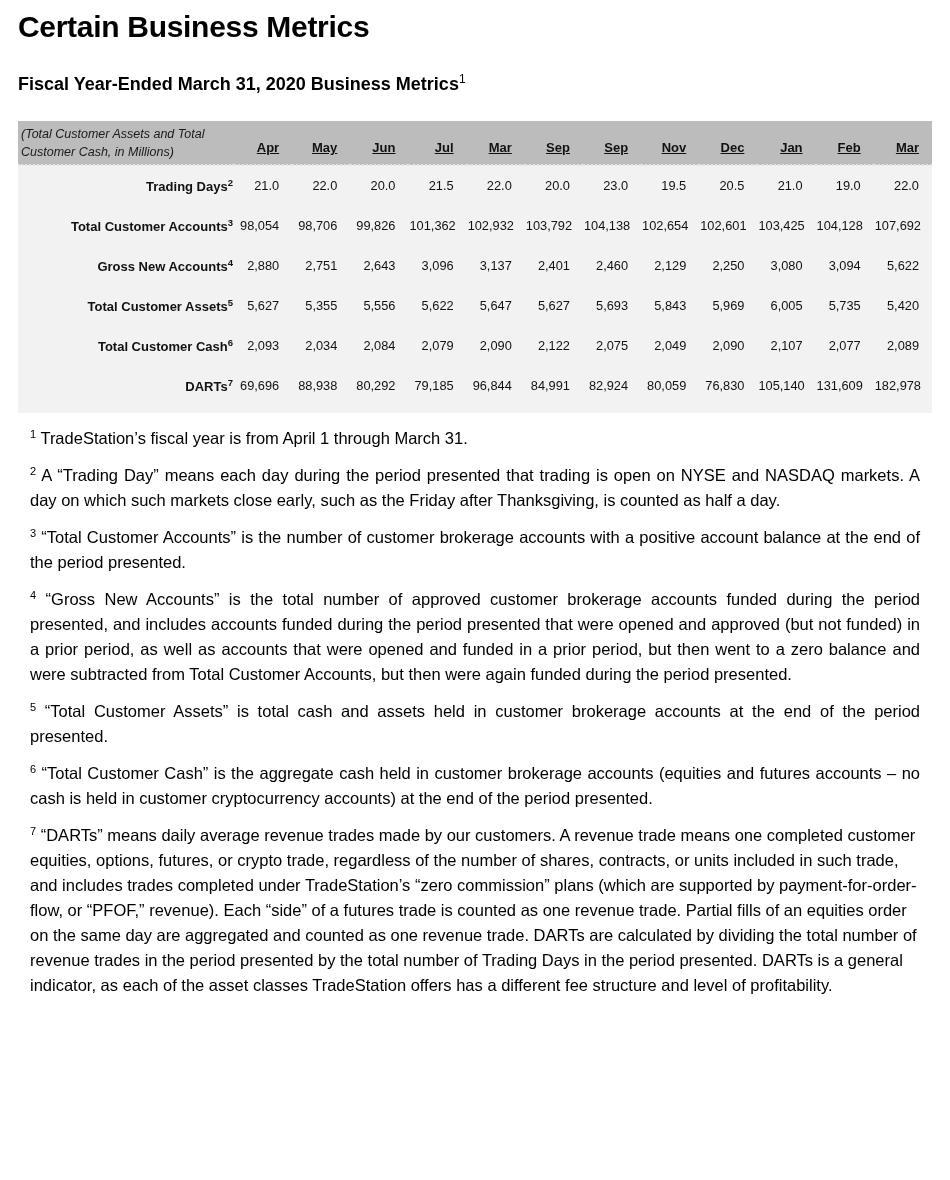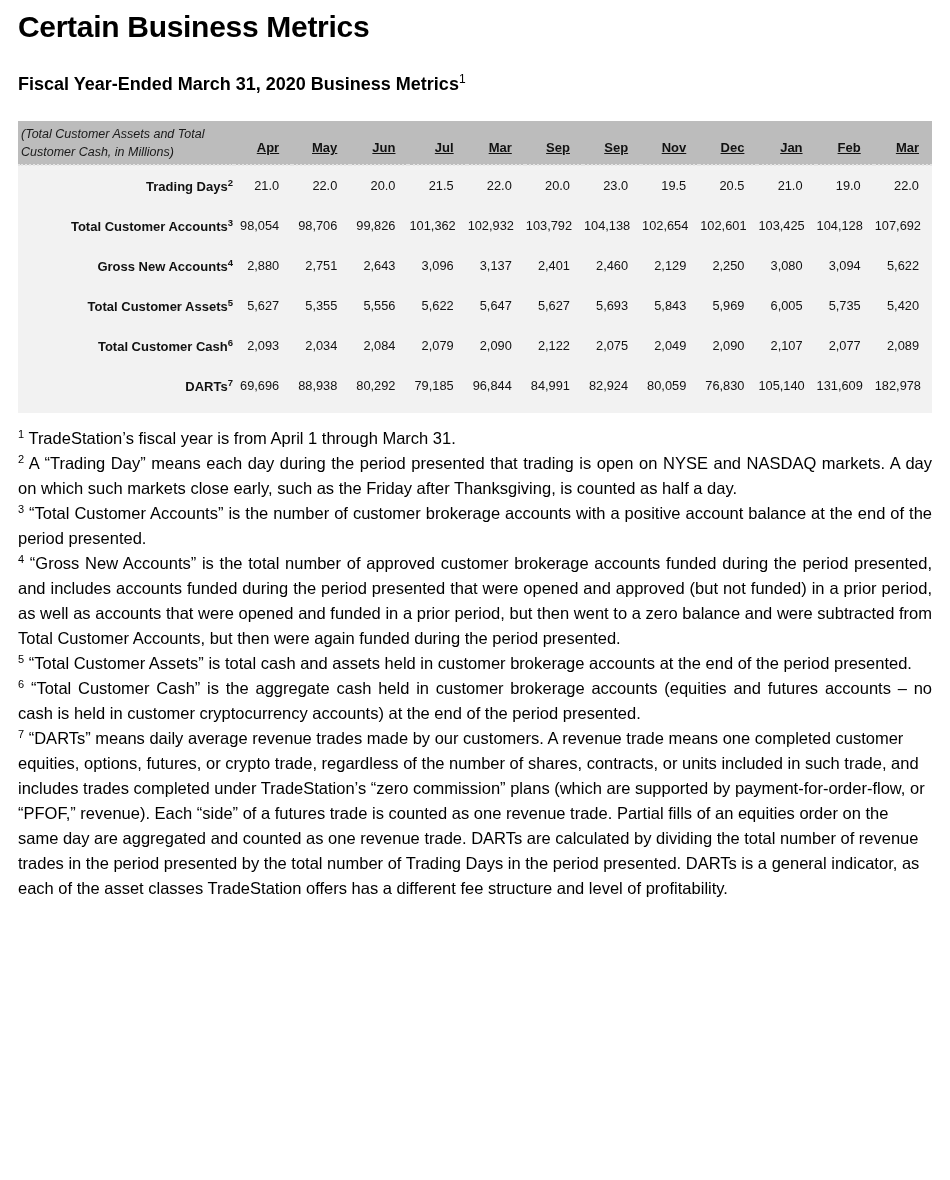--- a/index.html
+++ b/index.html
@@ -84,21 +84,21 @@
     white-space: nowrap;
   }
   tr.spacer td { height: 8px; }
 
   .footnotes {
     margin-top: 13px;
     font-size: 16.5px;
     line-height: 25px;
     color: #000;
   }
-  .footnotes p { margin: 0; }
+  .footnotes p { margin: 12px; }
   .footnotes p.justify { text-align: justify; }
   .footnotes sup {
     font-size: 11px;
     line-height: 0;
   }
 </style>
 </head>
 <body>
 
 <div class="page">

